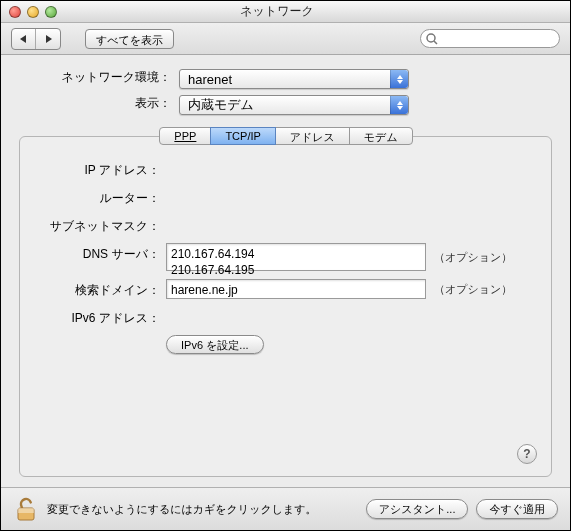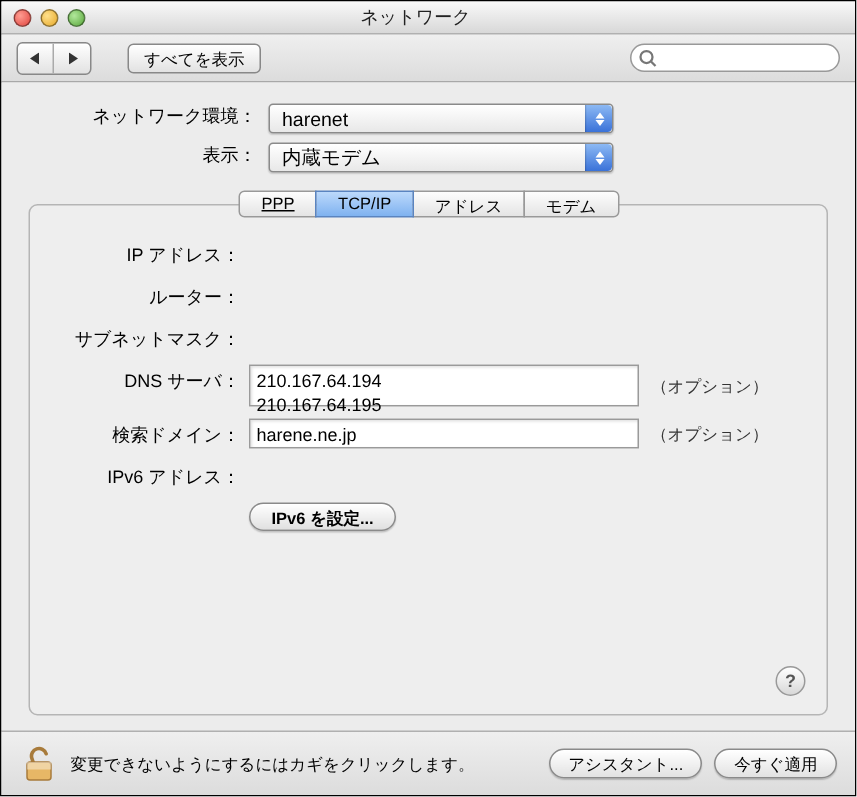--- a/index.html
+++ b/index.html
@@ -219,21 +219,20 @@
   .config-btn-row .plbl { width: 130px; }
   .round-btn {
     border: 1px solid #8a8a8a;
     background: linear-gradient(#fff, #e0e0e0);
     border-radius: 10px;
     padding: 2px 14px;
     font-size: 11px;
     height: 19px;
     box-shadow: 0 1px 0 rgba(255,255,255,.6) inset, 0 1px 1px rgba(0,0,0,.2);
     cursor: default;
-    font-weight: bold;
   }
 
   .help {
     position: absolute;
     right: 14px;
     bottom: 12px;
     width: 20px; height: 20px;
     border-radius: 10px;
     border: 1px solid #999;
     background: linear-gradient(#fff,#d8d8d8);

